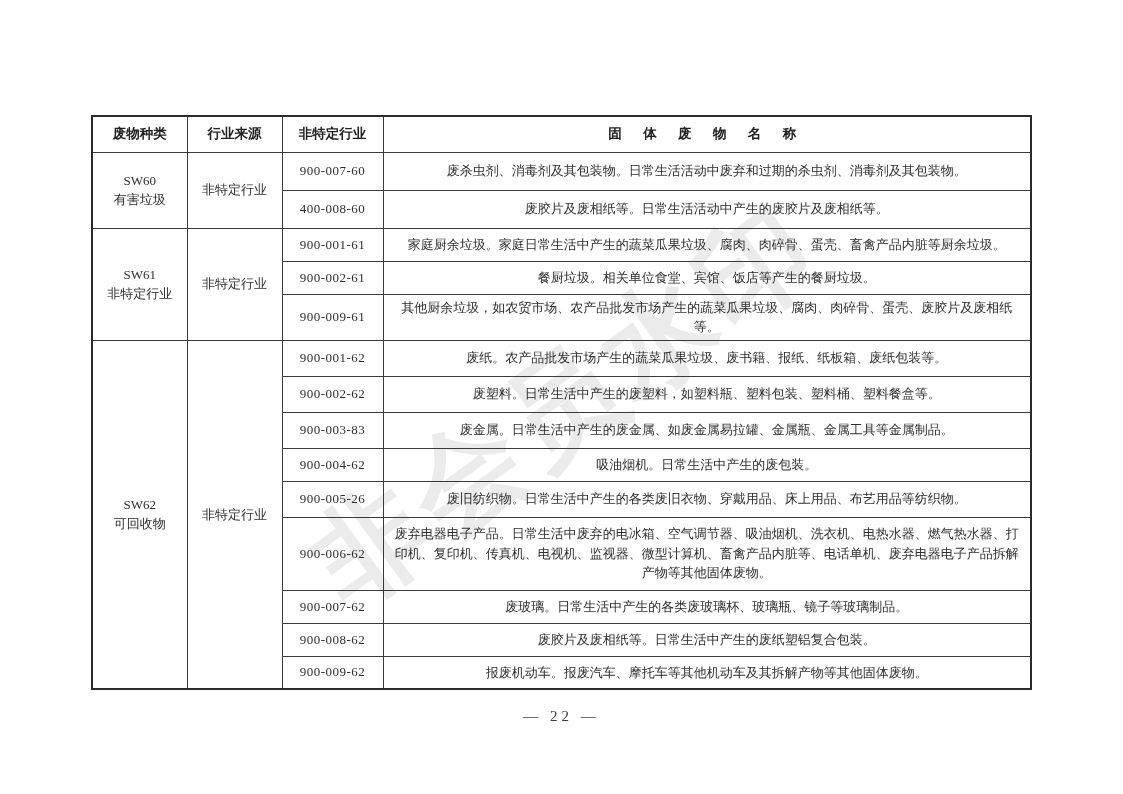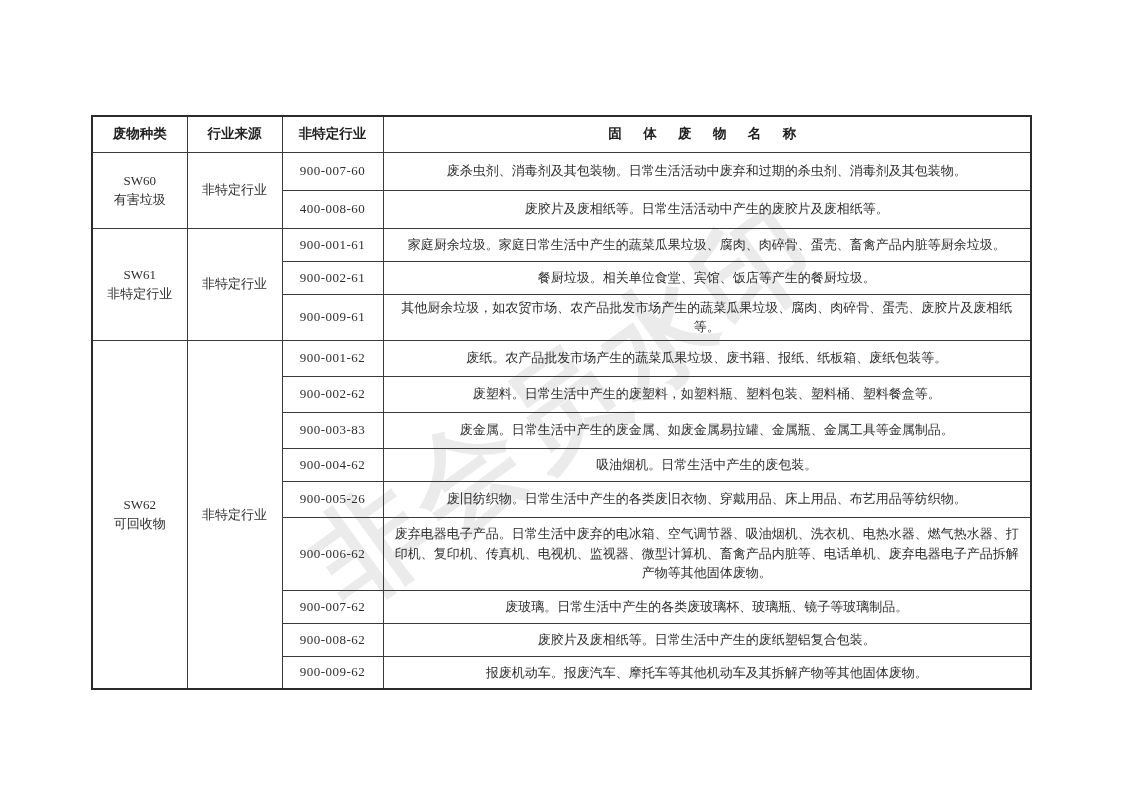--- a/index.html
+++ b/index.html
@@ -175,13 +175,14 @@
         <td class="cell-code">900-008-62</td>
         <td class="cell-name">废胶片及废相纸等。日常生活中产生的废纸塑铝复合包装。</td>
       </tr>
       <tr class="body-row short">
         <td class="cell-code">900-009-62</td>
         <td class="cell-name">报废机动车。报废汽车、摩托车等其他机动车及其拆解产物等其他固体废物。</td>
       </tr>
     </tbody>
   </table>
 
+  <div class="footer">— 22 —</div>
 </div>
 
 </body></html>

